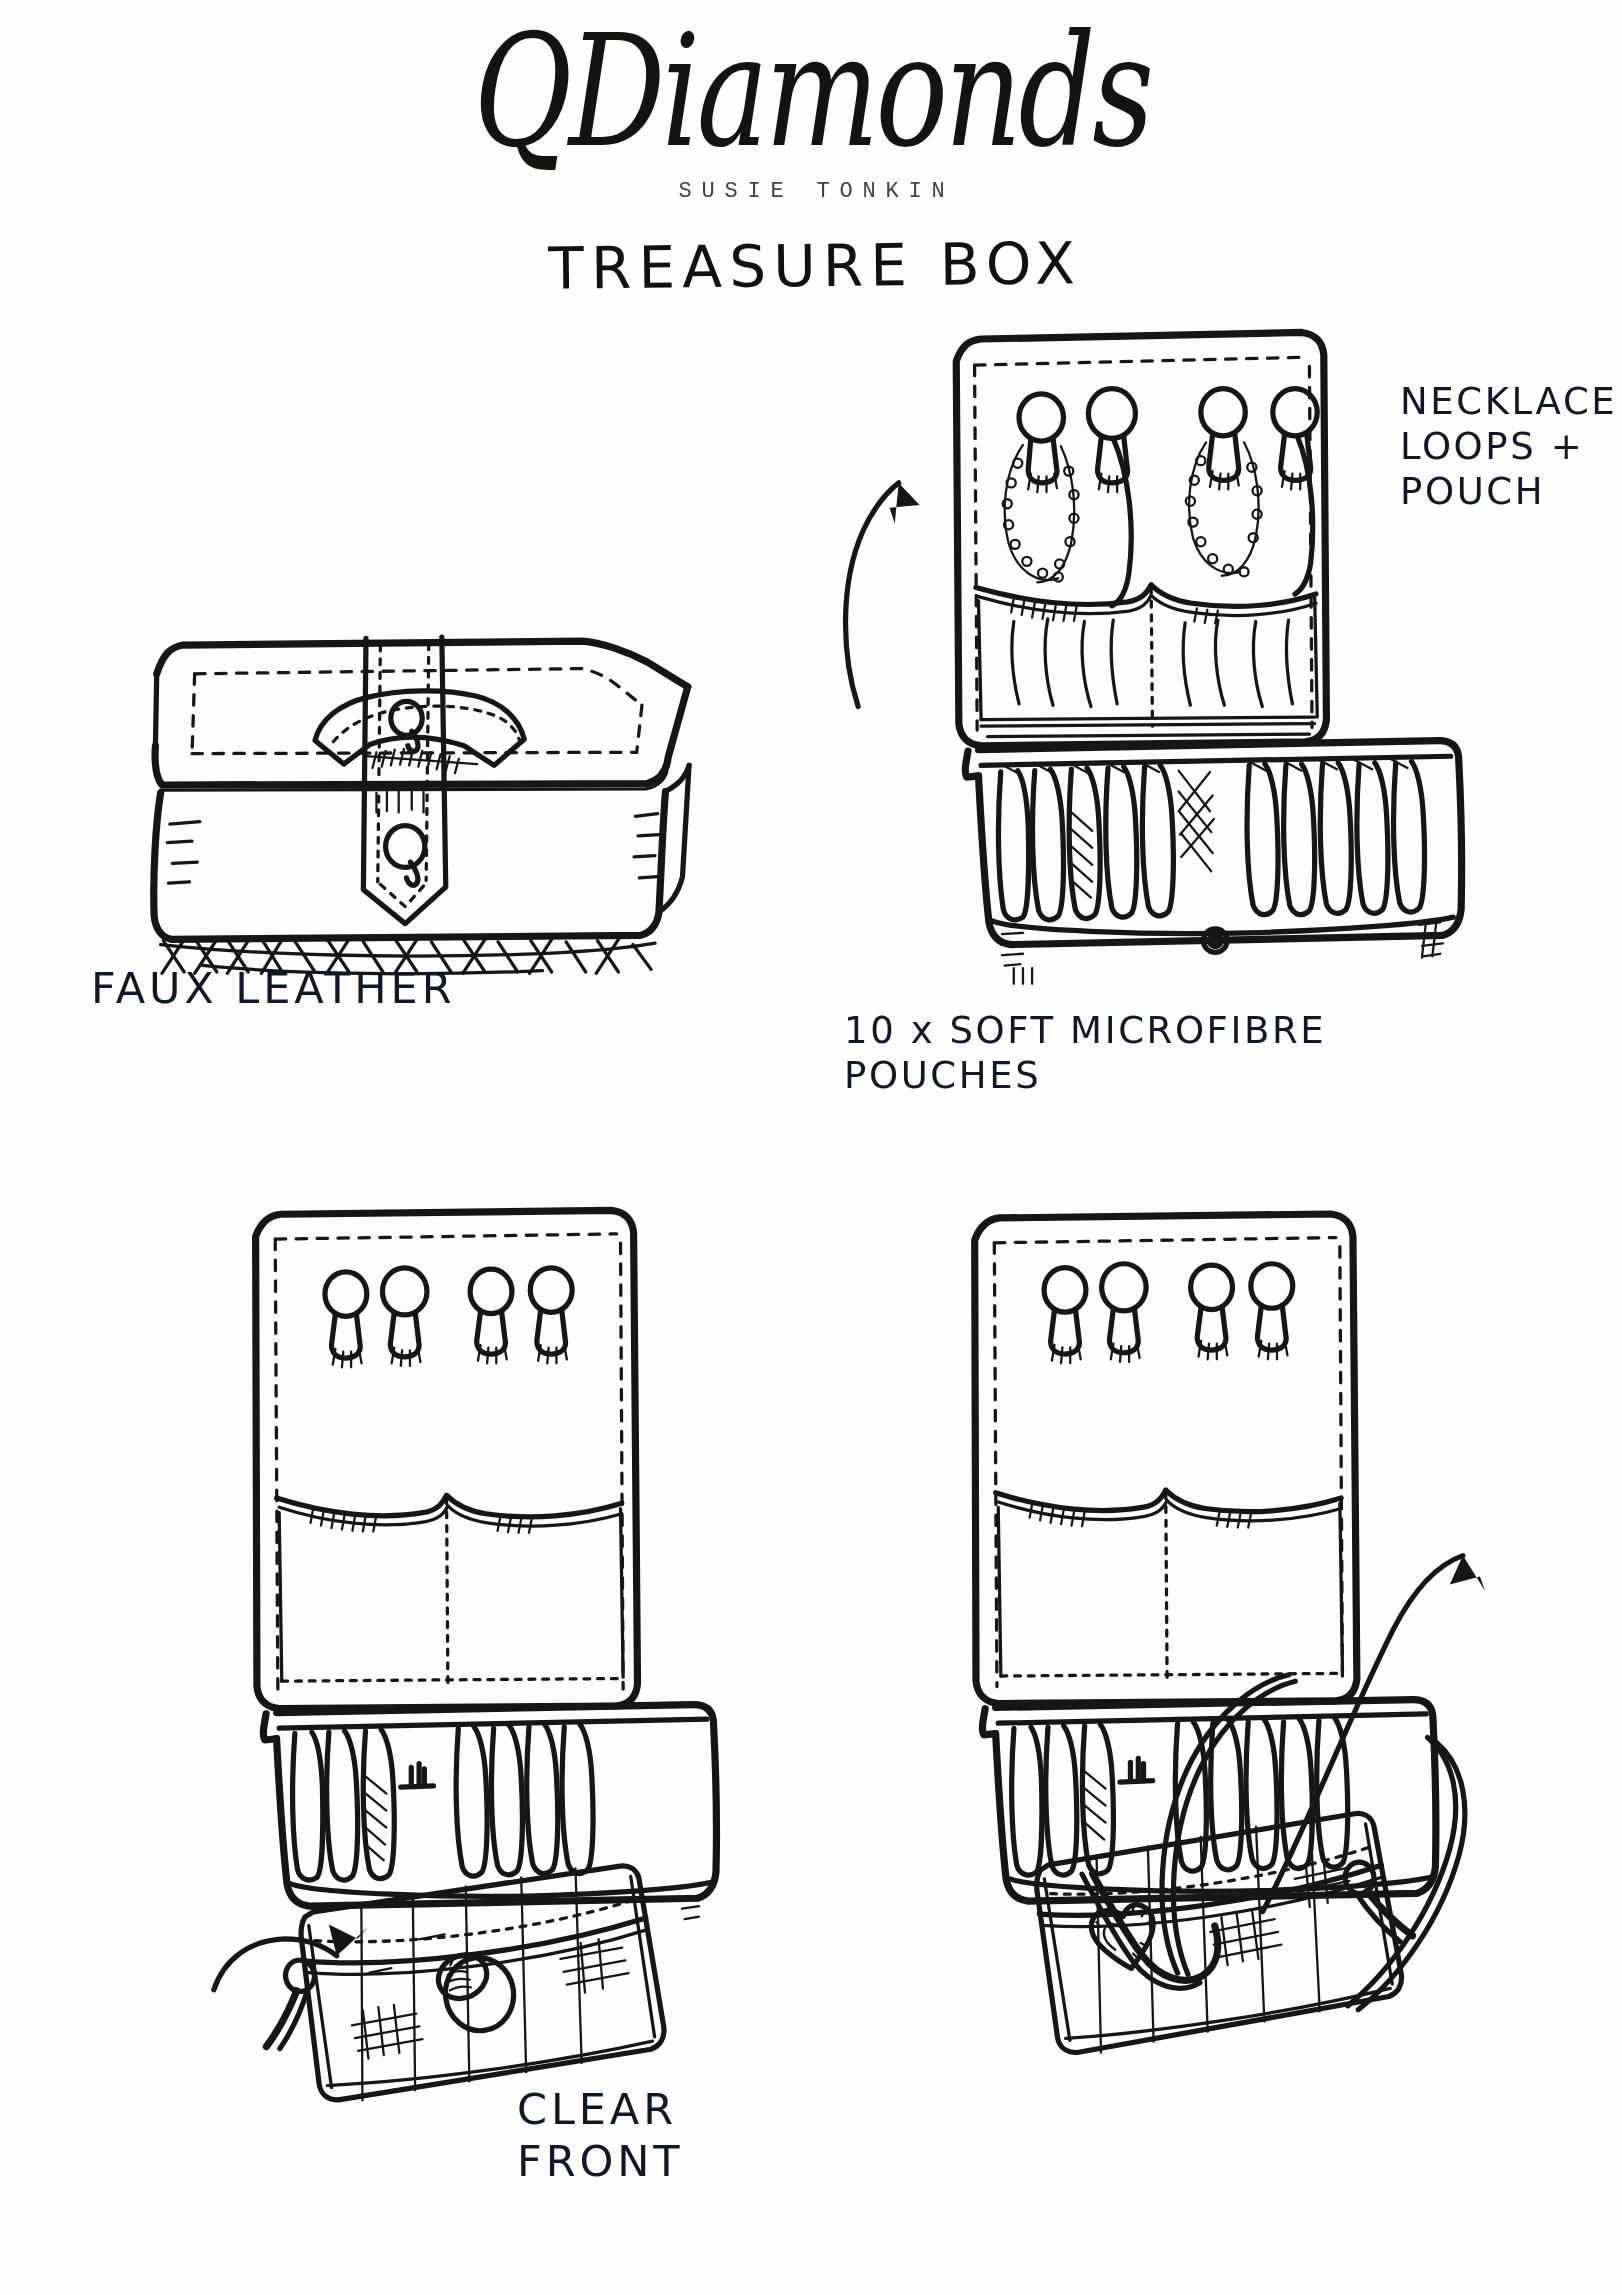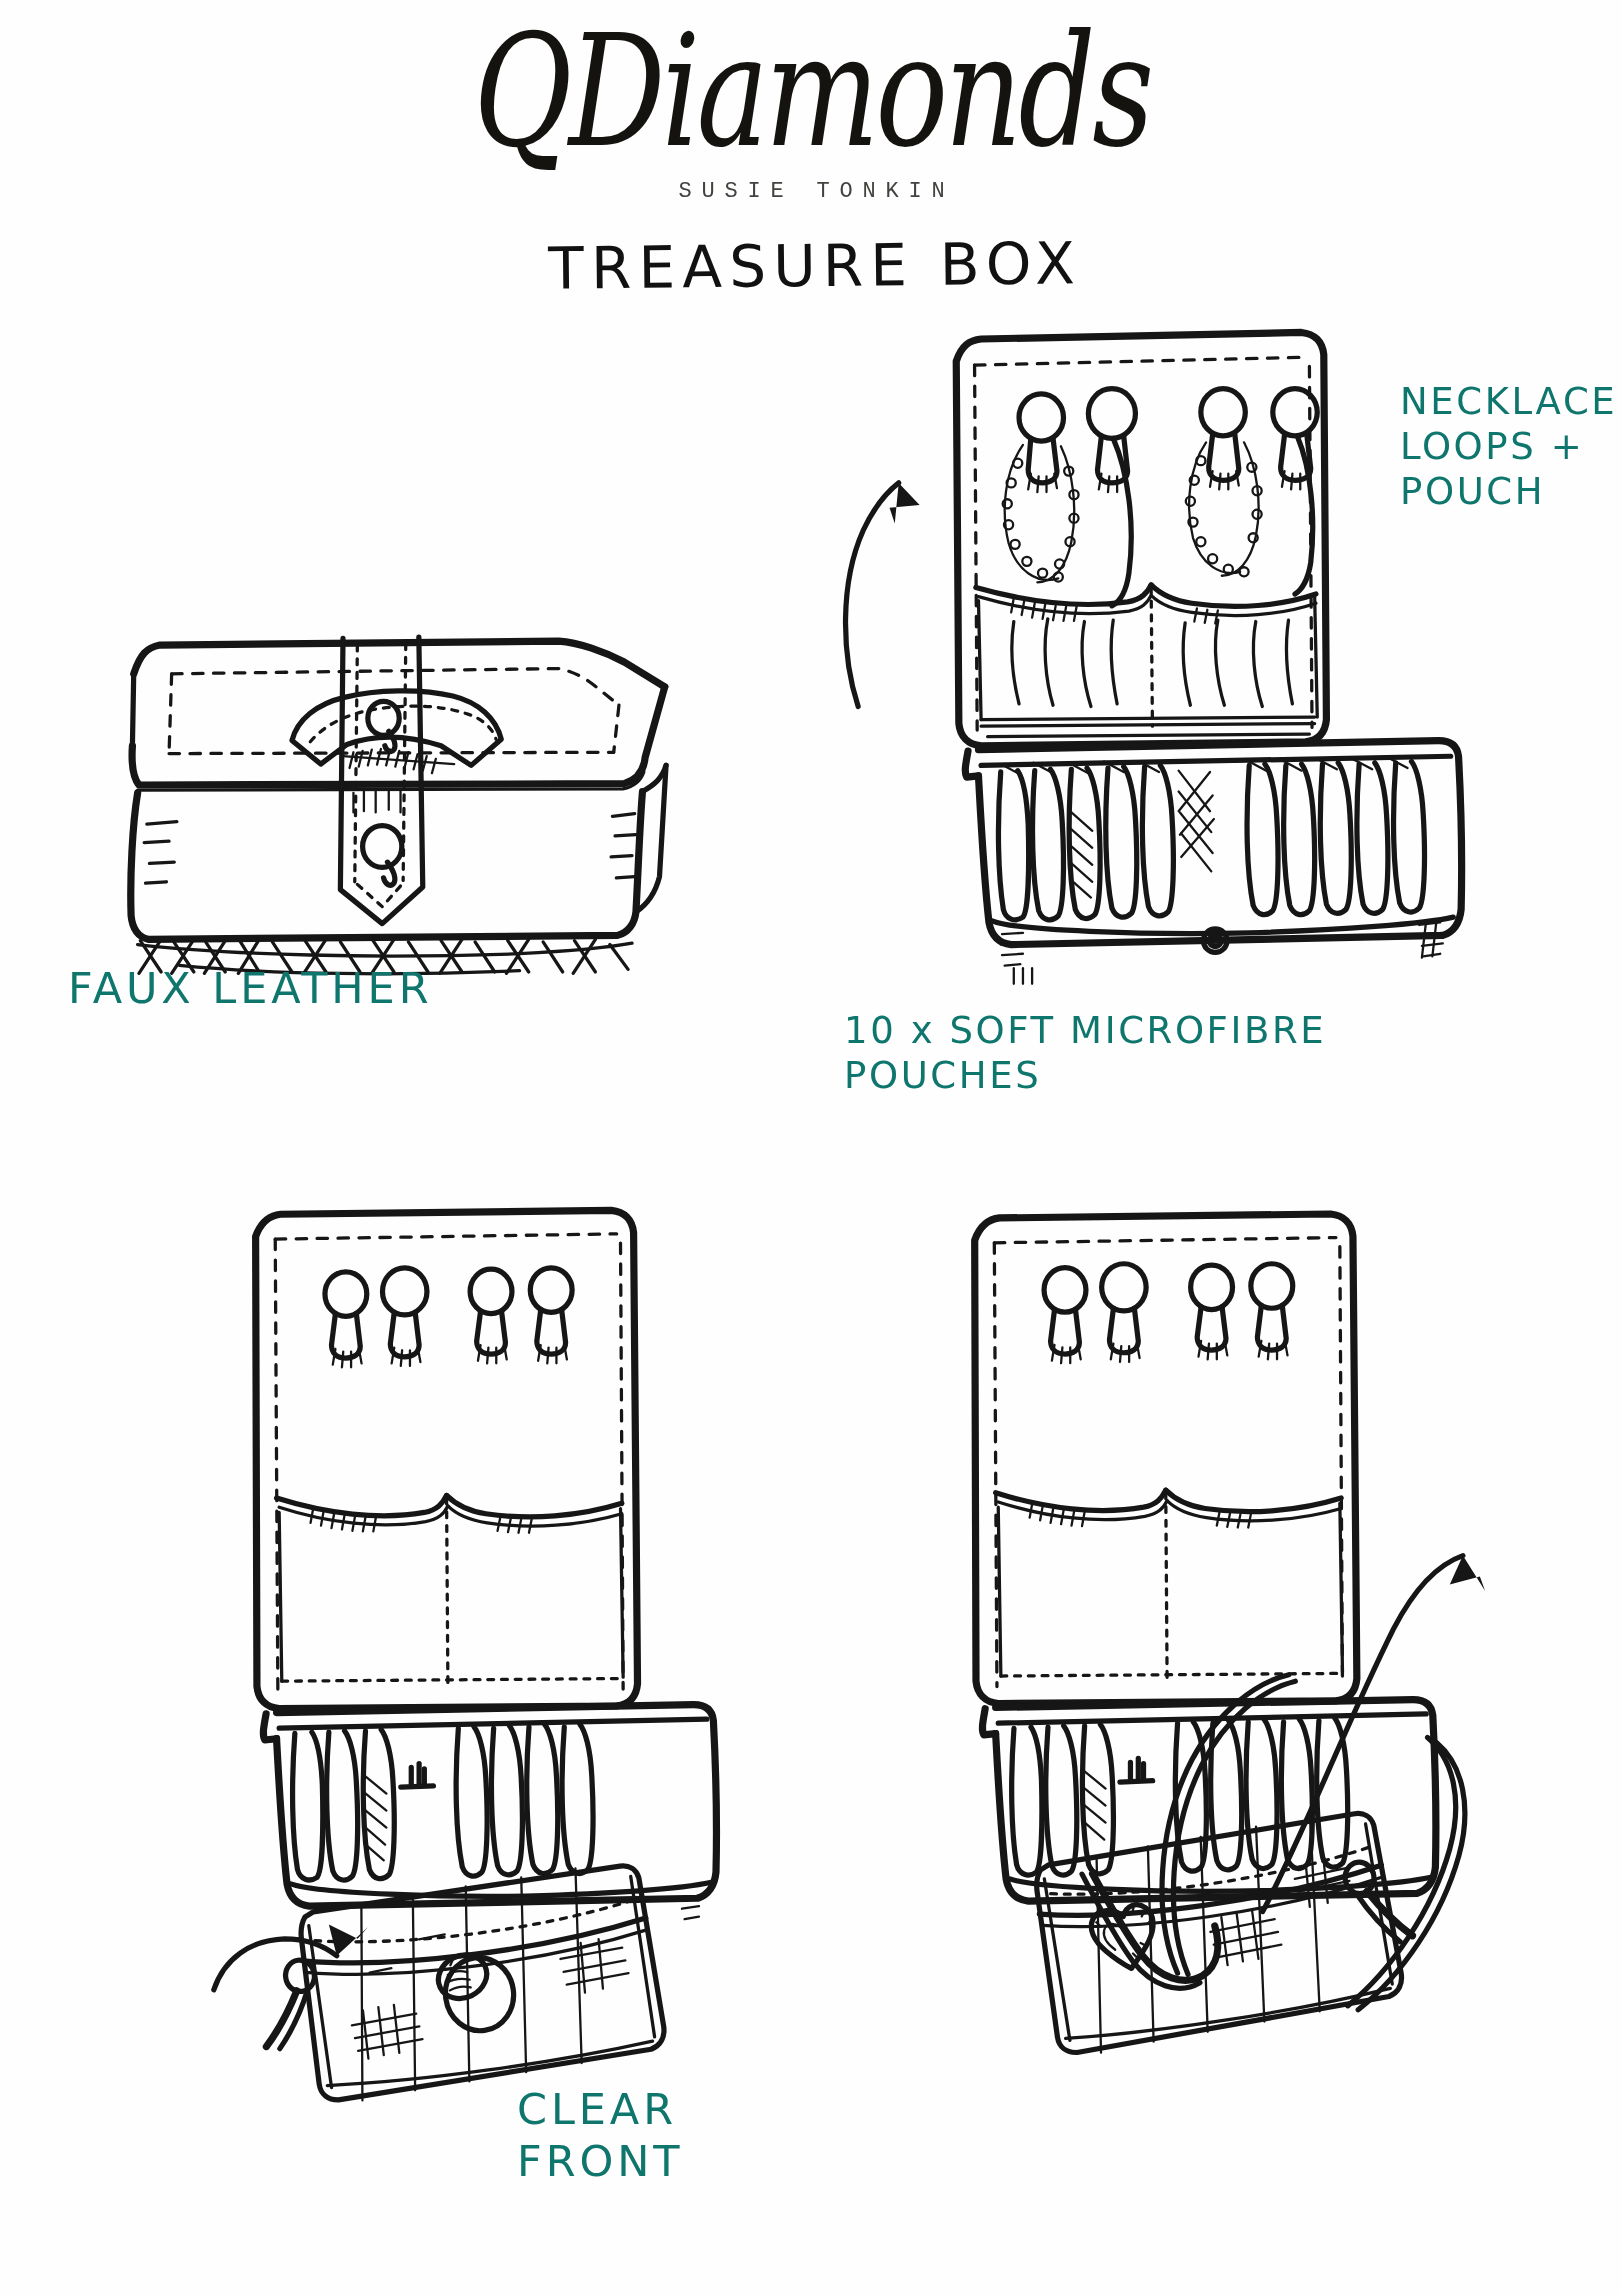--- a/index.html
+++ b/index.html
@@ -43,21 +43,21 @@
     color:#111;
     text-indent:7.2px;
     transform:rotate(-0.6deg);
   }
 
   
   .fig{position:absolute;}
   .fig-caption{
     position:absolute;
     font-family:"DejaVu Sans", sans-serif;
-    color:#0f766e;
+    color:#0f172a;
     white-space:pre-line;
     line-height:1.22;
   }
   .cap-lg{font-size:43px;letter-spacing:3.9px;}
   .cap-md{font-size:37px;letter-spacing:2.6px;}
 
   svg{display:block;overflow:visible;}
   .ink{fill:none;stroke:#161616;stroke-linecap:round;stroke-linejoin:round;}
   .s1{stroke-width:5;}
   .s2{stroke-width:8;}
@@ -71,21 +71,21 @@
 <body>
 
 <div class="sheet">
 
   <div class="brand-wrap">
     <div class="brand-logo">QDiamonds</div>
     <div class="brand-sub">SUSIE TONKIN</div>
   </div>
   <div class="sheet-title">TREASURE BOX</div>
 
-  <div class="fig" style="left:101px;top:458px;width:654px;height:497px;">
+  <div class="fig" style="left:124px;top:458px;width:654px;height:497px;">
     <svg viewBox="0 0 1000 760" width="654" height="497">
 
       <path class="ink s3" d="M50 330 C60 300 70 290 90 286 L700 280 C730 282 770 296 800 312 L862 350"></path>
       <path class="ink s2" d="M50 330 L48 440"></path>
 
       <path class="ink s3" d="M48 440 C46 470 50 490 58 500 L800 498 C820 492 830 478 832 458 L862 350"></path>
       <path class="ink s2" d="M862 350 L832 458"></path>
 
       <path class="ink s1 dash" d="M108 330 L700 322 C720 326 740 336 752 346 L792 378"></path>
       <path class="ink s1 dash" d="M108 330 L104 452"></path>

